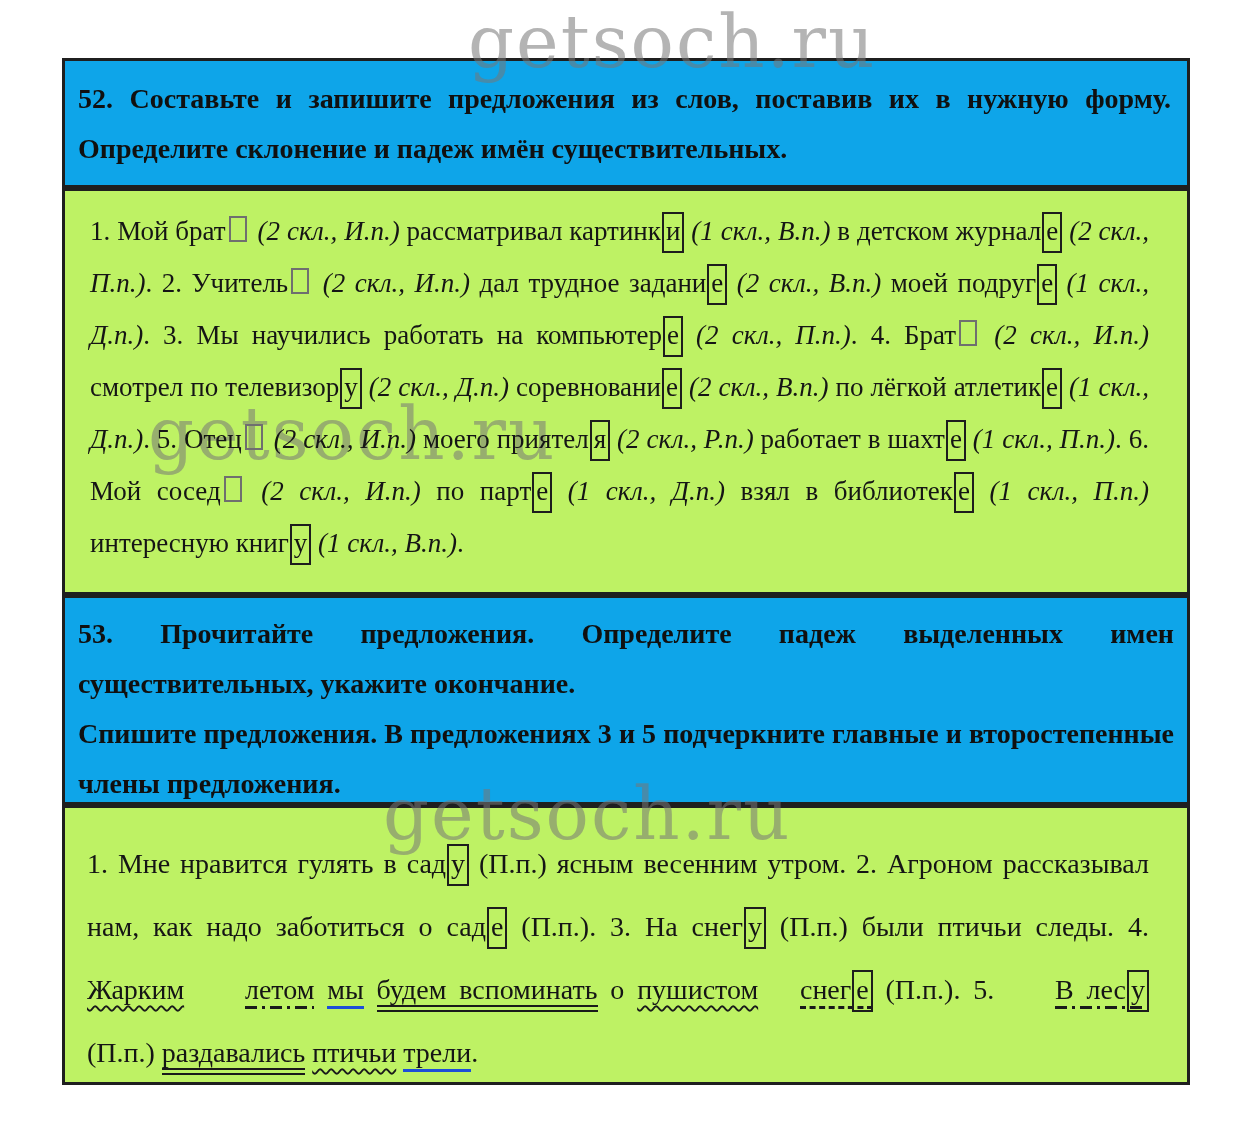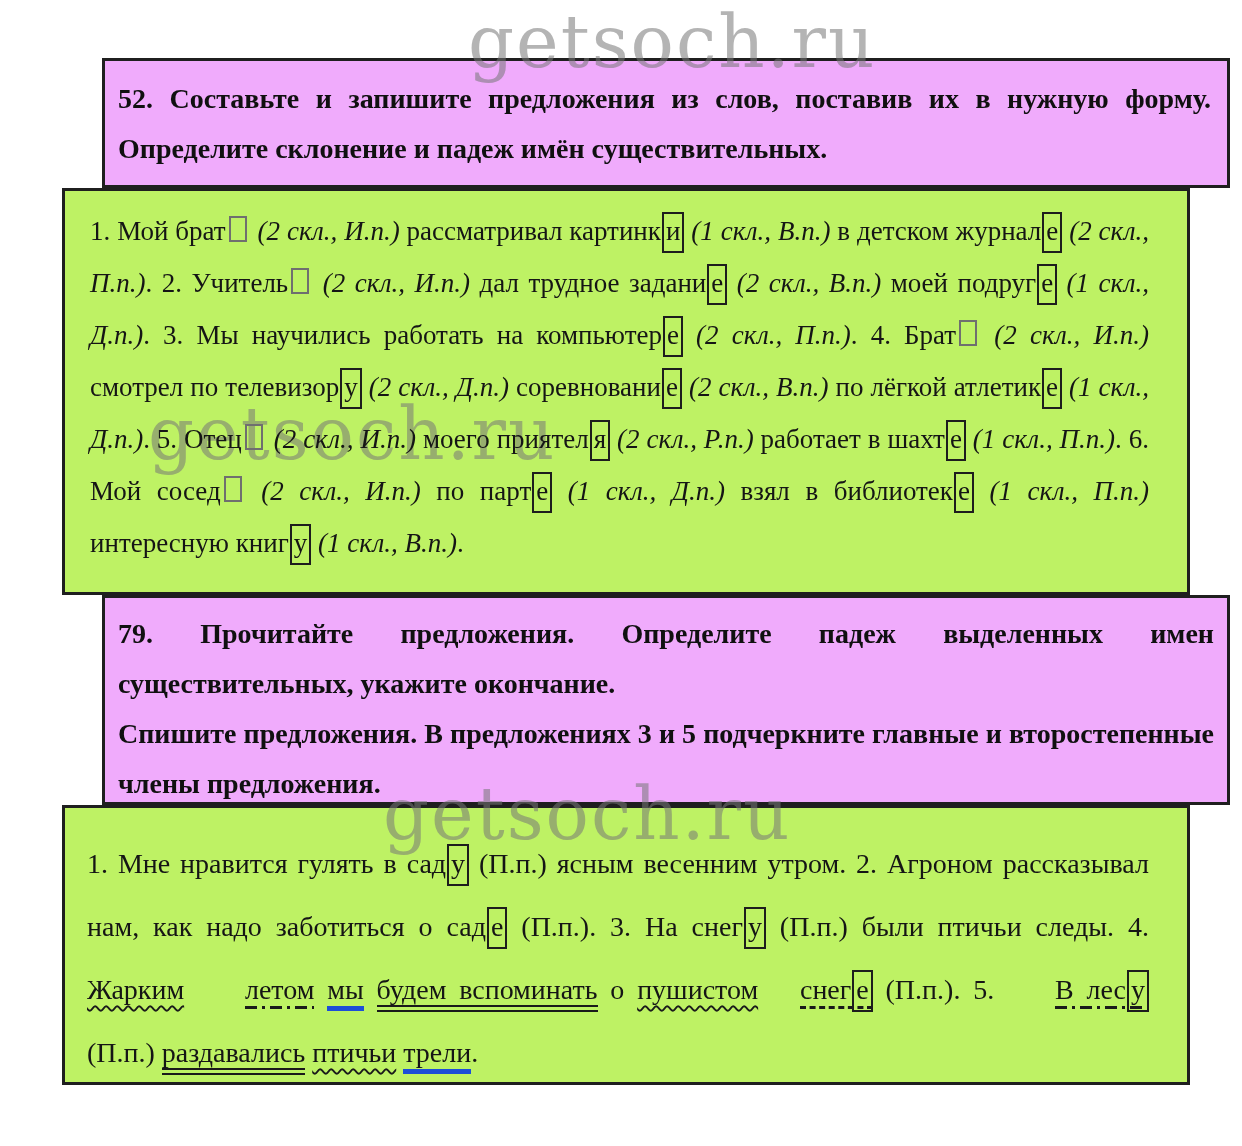--- a/index.html
+++ b/index.html
@@ -4,21 +4,21 @@
 <style>
   html,body{margin:0;padding:0;background:#ffffff;}
   .sheet{
     position:relative;width:1242px;height:1146px;background:#ffffff;overflow:hidden;
     font-family:"Liberation Serif",serif;
   }
   .box{
     position:absolute;left:62px;width:1128px;box-sizing:border-box;
     border:3px solid #1f1f1f;
   }
-  .header-box{background:#f0abfc;margin-left:40px;}
+  .header-box{background:#0ea5e9;}
   .answer-box{background:#bef264;}
   #box52h{top:58px;height:130px;padding:13px 16px 0 13px;}
   #box52a{top:188px;height:407px;padding:14px 38px 0 25px;}
   #box53h{top:595px;height:210px;padding:11px 13px 0 13px;}
   #box53a{top:805px;height:280px;padding:24px 38px 0 22px;}
   .task-text{
     margin:0;position:relative;z-index:2;
     font-weight:bold;font-size:28px;line-height:50px;
     text-align:justify;color:#101010;
   }
@@ -29,21 +29,21 @@
   .answer-53{font-size:28px;line-height:63px;}
   .it{font-style:italic;}
   .boxed{
     display:inline-block;border:2px solid #1d1d1d;line-height:1;
     padding:4px 2px 6px;margin-left:1px;
   }
   .zero-box{
     display:inline-block;width:14px;height:22px;border:2px solid #6f6f6f;
     margin:0 4px 0 3px;vertical-align:-2px;
   }
-  .u-solid{border-bottom:5px solid #1d4ed8;padding-bottom:1px;}
+  .u-solid{border-bottom:3px solid #1d4ed8;padding-bottom:1px;}
   .u-double{border-bottom:7px double #1a1a1a;}
   .u-wavy{text-decoration:underline wavy #1a1a1a 2px;text-underline-offset:6px;margin-top:24px;}
   .u-dashed{border-bottom:3px dashed #1a1a1a;padding-bottom:1px;margin-left:29px;}
   .u-dashdot{
     background:repeating-linear-gradient(to right,
       #1a1a1a 0 12px,transparent 12px 17px,
       #1a1a1a 17px 20px,transparent 20px 25px) left bottom/100% 3px no-repeat;
     padding-bottom:4px;
     margin-left:48px;
   }
@@ -63,21 +63,21 @@
 
   <section class="box header-box" id="box52h">
     <p class="task-text">52. Составьте и запишите предложения из слов, поставив их в нужную форму. Определите склонение и падеж имён существительных.</p>
   </section>
 
   <section class="box answer-box" id="box52a">
     <p class="answer-text"><span>1. Мой брат</span><span class="zero-box"></span><span> </span><span class="it">(2 скл., И.п.)</span><span> рассматривал </span><span><span>картинк</span><span class="boxed">и</span></span><span> </span><span class="it">(1 скл., В.п.)</span><span> в детском </span><span><span>журнал</span><span class="boxed">е</span></span><span> </span><span class="it">(2 скл., П.п.)</span><span>. 2. Учитель</span><span class="zero-box"></span><span> </span><span class="it">(2 скл., И.п.)</span><span> дал трудное </span><span><span>задани</span><span class="boxed">е</span></span><span> </span><span class="it">(2 скл., В.п.)</span><span> моей </span><span><span>подруг</span><span class="boxed">е</span></span><span> </span><span class="it">(1 скл., Д.п.)</span><span>. 3. Мы научились работать на </span><span><span>компьютер</span><span class="boxed">е</span></span><span> </span><span class="it">(2 скл., П.п.)</span><span>. 4. Брат</span><span class="zero-box"></span><span> </span><span class="it">(2 скл., И.п.)</span><span> смотрел по </span><span><span>телевизор</span><span class="boxed">у</span></span><span> </span><span class="it">(2 скл., Д.п.)</span><span> </span><span><span>соревновани</span><span class="boxed">е</span></span><span> </span><span class="it">(2 скл., В.п.)</span><span> по лёгкой </span><span><span>атлетик</span><span class="boxed">е</span></span><span> </span><span class="it">(1 скл., Д.п.)</span><span>. 5. Отец</span><span class="zero-box"></span><span> </span><span class="it">(2 скл., И.п.)</span><span> моего </span><span><span>приятел</span><span class="boxed">я</span></span><span> </span><span class="it">(2 скл., Р.п.)</span><span> работает в </span><span><span>шахт</span><span class="boxed">е</span></span><span> </span><span class="it">(1 скл., П.п.)</span><span>. 6. Мой сосед</span><span class="zero-box"></span><span> </span><span class="it">(2 скл., И.п.)</span><span> по </span><span><span>парт</span><span class="boxed">е</span></span><span> </span><span class="it">(1 скл., Д.п.)</span><span> взял в </span><span><span>библиотек</span><span class="boxed">е</span></span><span> </span><span class="it">(1 скл., П.п.)</span><span> интересную </span><span><span>книг</span><span class="boxed">у</span></span><span> </span><span class="it">(1 скл., В.п.)</span><span>.</span></p>
   </section>
 
   <section class="box header-box" id="box53h">
-    <p class="task-text">79. Прочитайте предложения. Определите падеж выделенных имен существительных, укажите окончание.</p>
+    <p class="task-text">53. Прочитайте предложения. Определите падеж выделенных имен существительных, укажите окончание.</p>
     <p class="task-text">Спишите предложения. В предложениях 3 и 5 подчеркните главные и второстепенные члены предложения.</p>
   </section>
 
   <section class="box answer-box" id="box53a">
     <p class="answer-text answer-53"><span>1. Мне нравится гулять в </span><span><span>сад</span><span class="boxed">у</span></span><span> (П.п.) ясным весенним утром. 2. Агроном рассказывал нам, как надо заботиться о </span><span><span>сад</span><span class="boxed">е</span></span><span> (П.п.). 3. На </span><span><span>снег</span><span class="boxed">у</span></span><span> (П.п.) были птичьи следы. 4. </span><span class="u-wavy">Жарким</span><span> </span><span class="u-dashdot">летом</span><span> </span><span class="u-solid">мы</span><span> </span><span class="u-double">будем вспоминать</span><span> о </span><span class="u-wavy">пушистом</span><span> </span><span class="u-dashed"><span>снег</span><span class="boxed">е</span></span><span> (П.п.). 5. </span><span class="u-dashdot"><span>В лес</span><span class="boxed">у</span></span><span> (П.п.) </span><span class="u-double">раздавались</span><span> </span><span class="u-wavy">птичьи</span><span> </span><span class="u-solid">трели</span><span>.</span></p>
   </section>
 
   <div class="wm wm-top">getsoch.ru</div>
   <div class="wm wm-mid">getsoch.ru</div>
   <div class="wm wm-bot">getsoch.ru</div>

